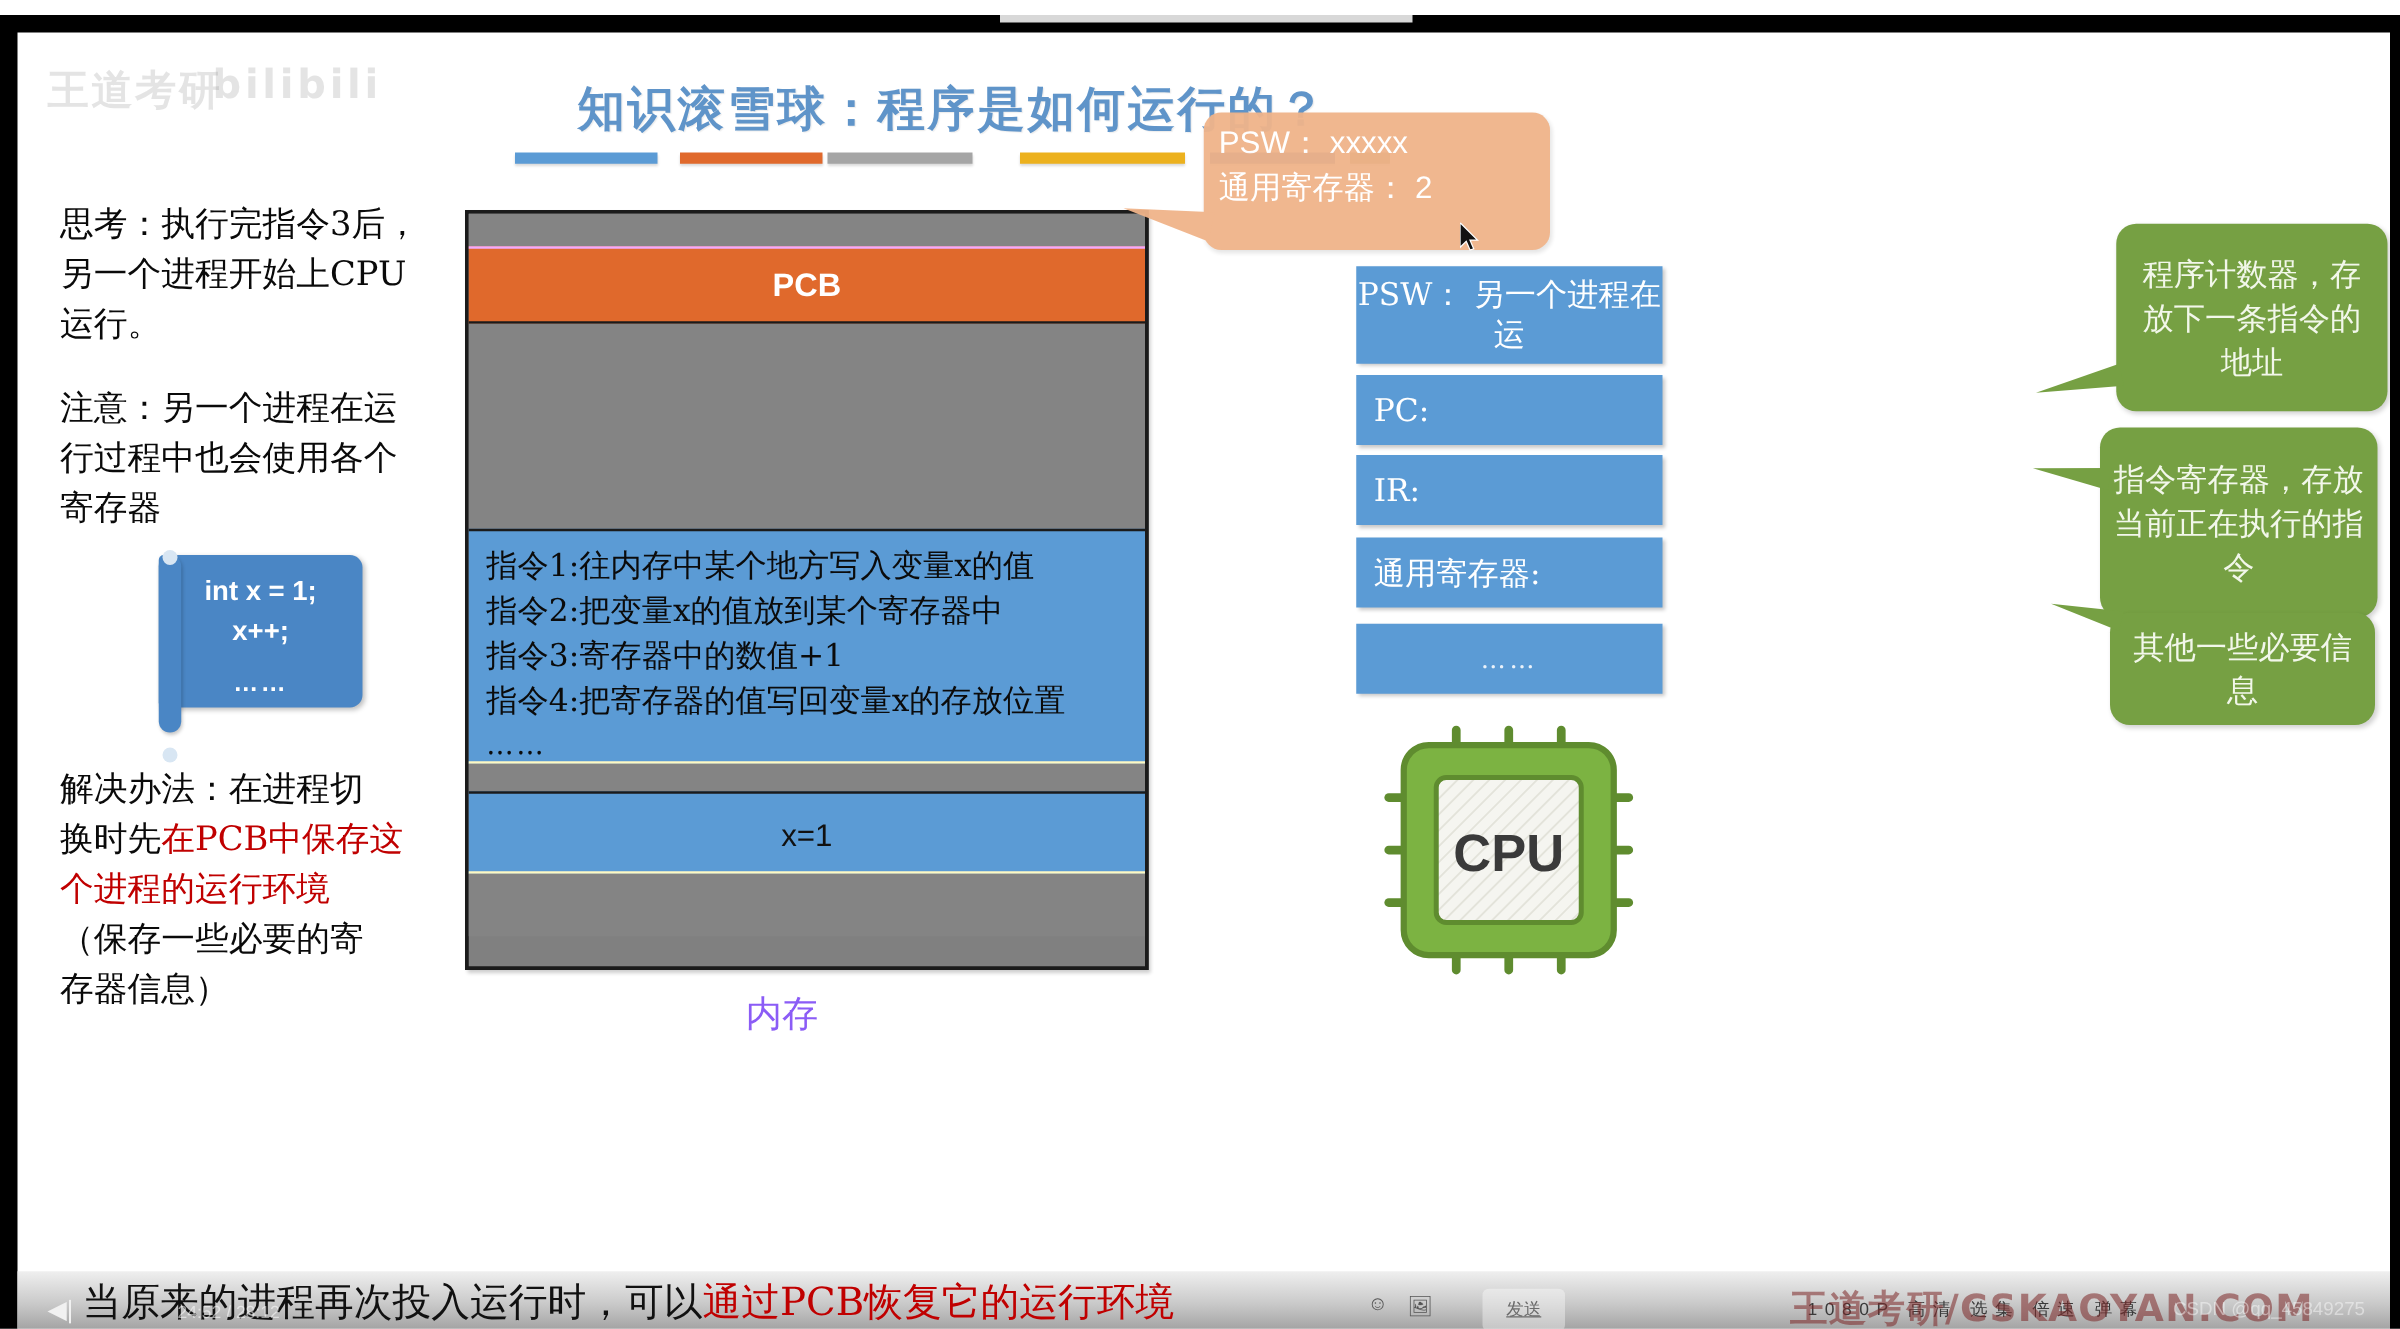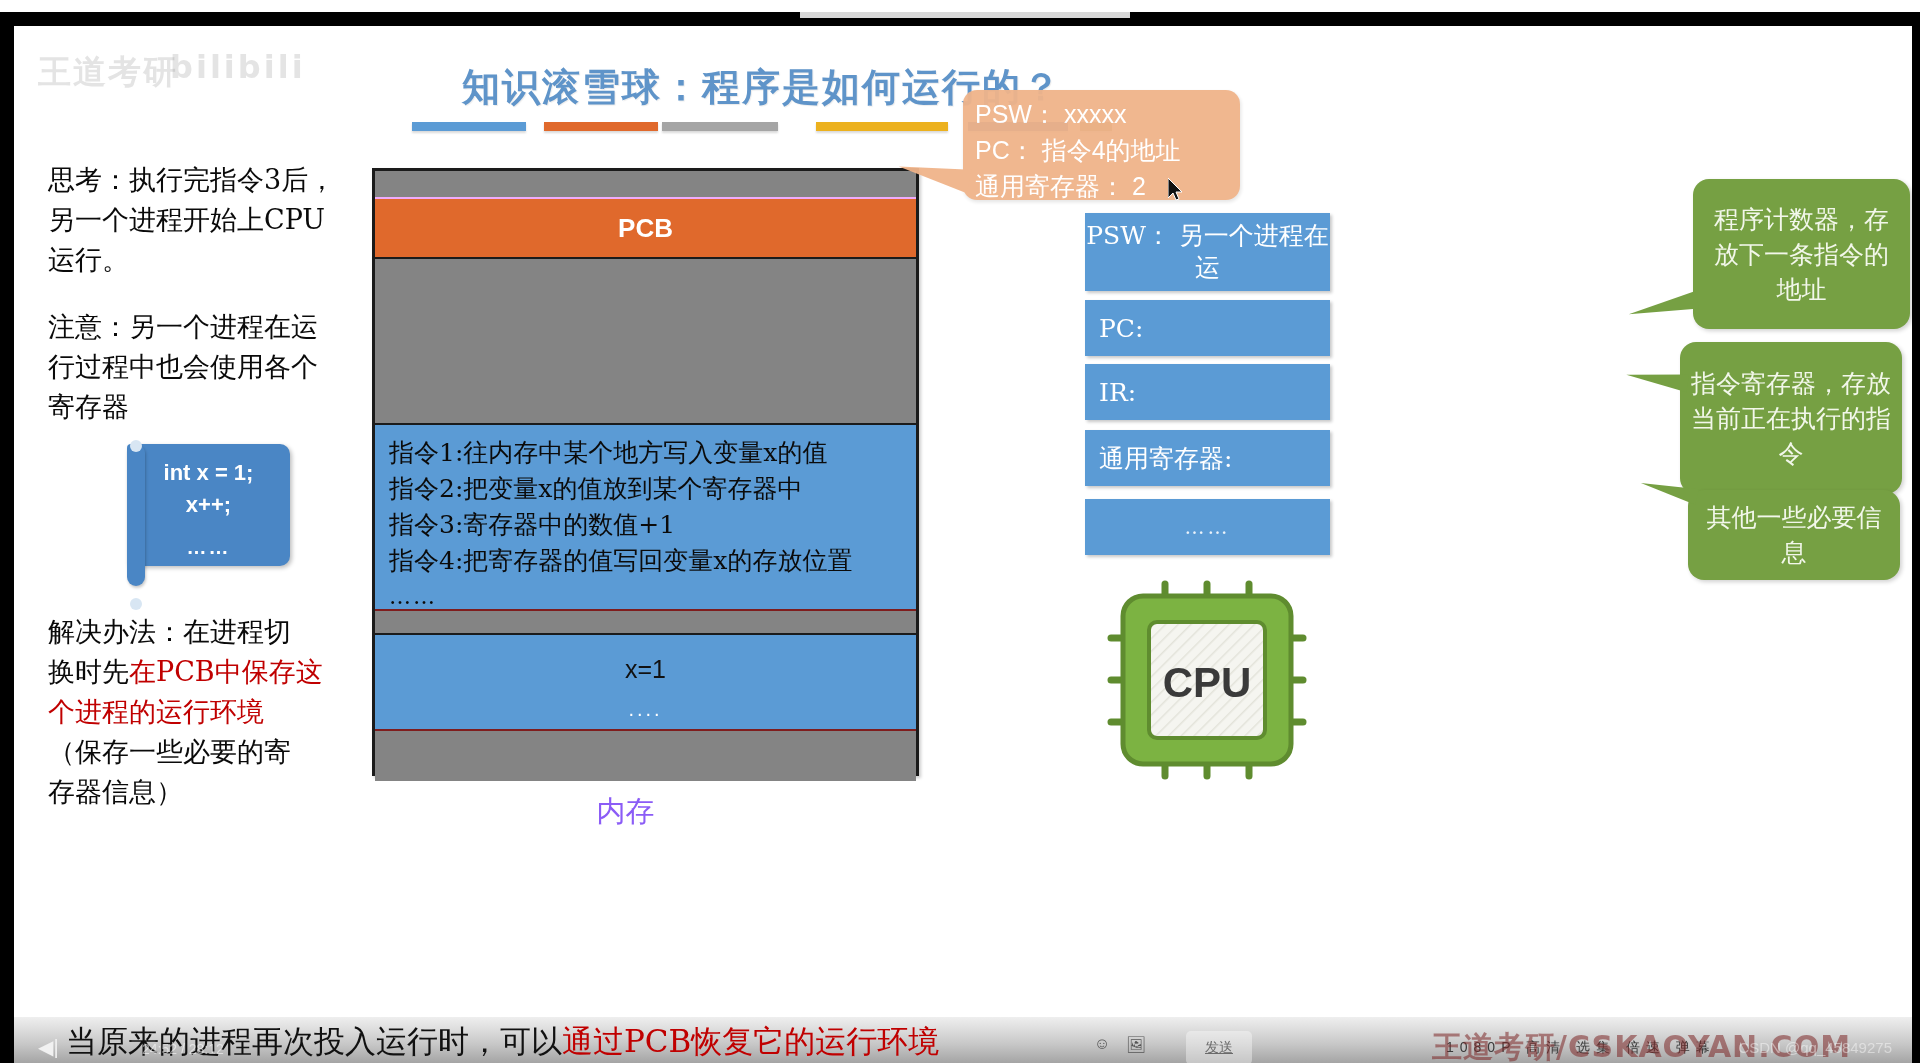--- a/index.html
+++ b/index.html
@@ -98,21 +98,21 @@
   }
   .mem-row { width: 100%; position: relative; }
   .mem-gray { background: #848484; }
   .mem-orange {
     background: #e0692c; color: #fff; font-weight: bold; font-size: 26px;
     display:flex; align-items:center; justify-content:center;
     font-family: "Liberation Sans", sans-serif;
     border-top: 2px solid #f0abfc; border-bottom: 2px solid #1b1b1b;
   }
   .mem-blue  { background: #5b9bd5; }
-  .mem-sep { border-top: 2px solid #1b1b1b; border-bottom: 2px solid #7f1d1d; }
+  .mem-sep { border-top: 2px solid #1b1b1b; border-bottom: 2px solid #fef9c3; }
 
   .instr-list {
     padding: 10px 0 0 14px;
     font-family: "DejaVu Serif", "Liberation Serif", serif;
     font-size: 25px; line-height: 36px; color: #0b0b0b;
   }
   .instr-list .dots { letter-spacing: 2px; font-size: 22px; }
   .data-area {
     text-align: center; font-family: "Liberation Sans", sans-serif;
     color: #111; font-size: 25px; padding-top: 20px;
@@ -307,34 +307,33 @@
     <div class="mem-row mem-blue mem-sep" style="height:188px">
       <div class="instr-list">
         <div>指令1:往内存中某个地方写入变量x的值</div>
         <div>指令2:把变量x的值放到某个寄存器中</div>
         <div>指令3:寄存器中的数值+1</div>
         <div>指令4:把寄存器的值写回变量x的存放位置</div>
         <div class="dots">……</div>
       </div>
     </div>
     <div class="mem-row mem-gray" style="height:22px"></div>
-    <div class="mem-row mem-blue mem-sep" style="height:98px">
+    <div class="mem-row mem-blue mem-sep" style="height:66px">
       <div class="data-area">
         <span>x=1</span>
         <span class="dots2">....</span>
       </div>
     </div>
     <div class="mem-row mem-gray" style="height:50px"></div>
   </div>
   <div class="mem-caption">内存</div>
 
   <div class="callout-orange">
     <div class="tailp"></div>
     <div>PSW： xxxxx</div>
-    <div>PC： 指令4的地址</div>
     <div>通用寄存器： 2</div>
   </div>
 
   <svg class="cursor-arrow" viewBox="0 0 16 24">
     <polygon points="0,0 0,20 5,15 8,22 11,21 8,14 14,14" fill="#111" stroke="#fff" stroke-width="1"></polygon>
   </svg>
 
   <div class="reg" id="reg-psw">PSW： 另一个进程在运</div>
   <div class="reg" id="reg-pc">PC:</div>
   <div class="reg" id="reg-ir">IR:</div>

